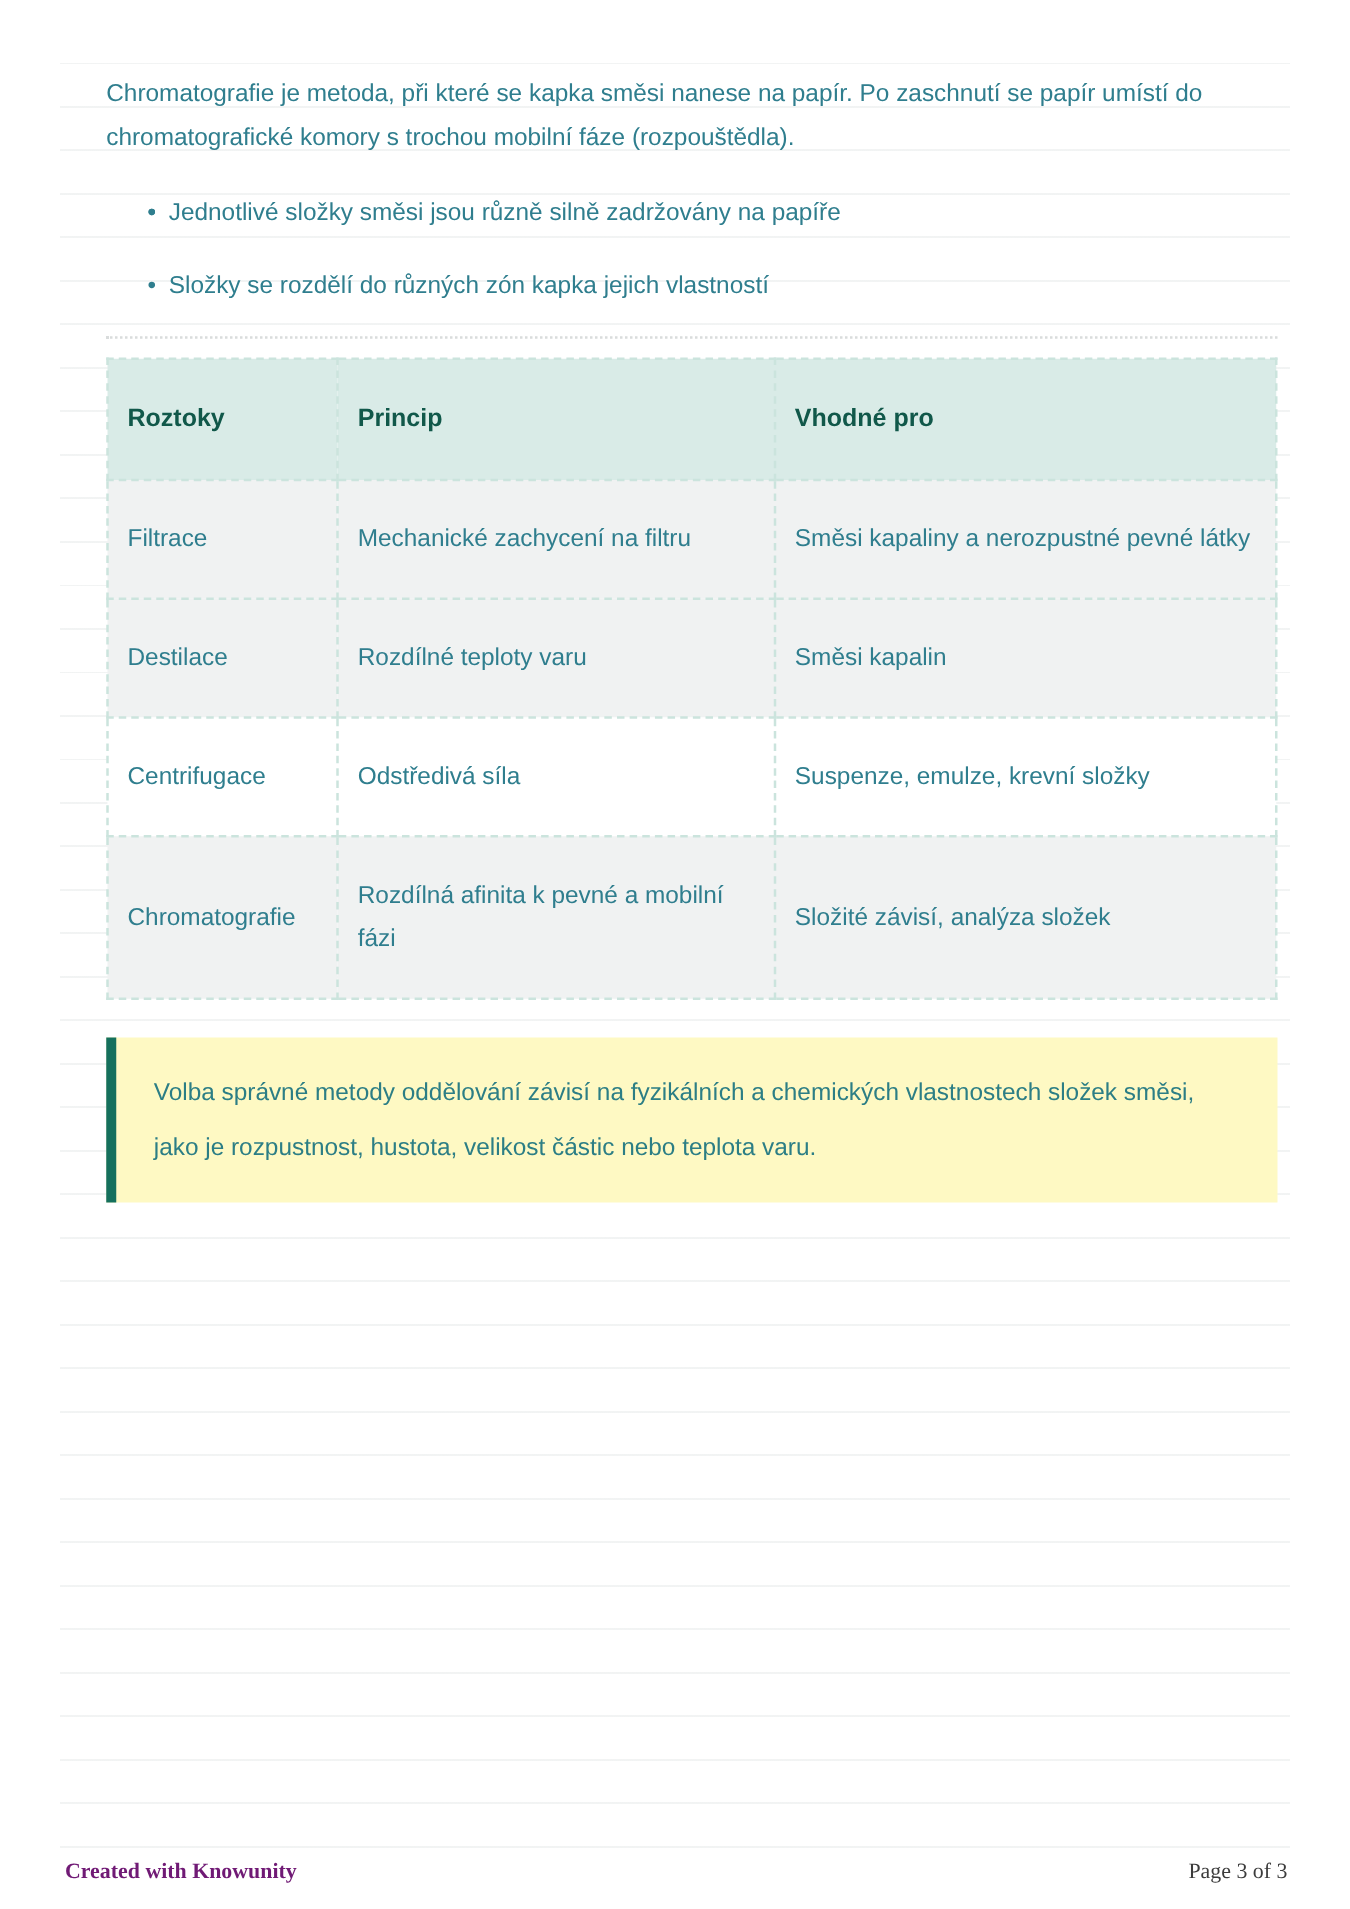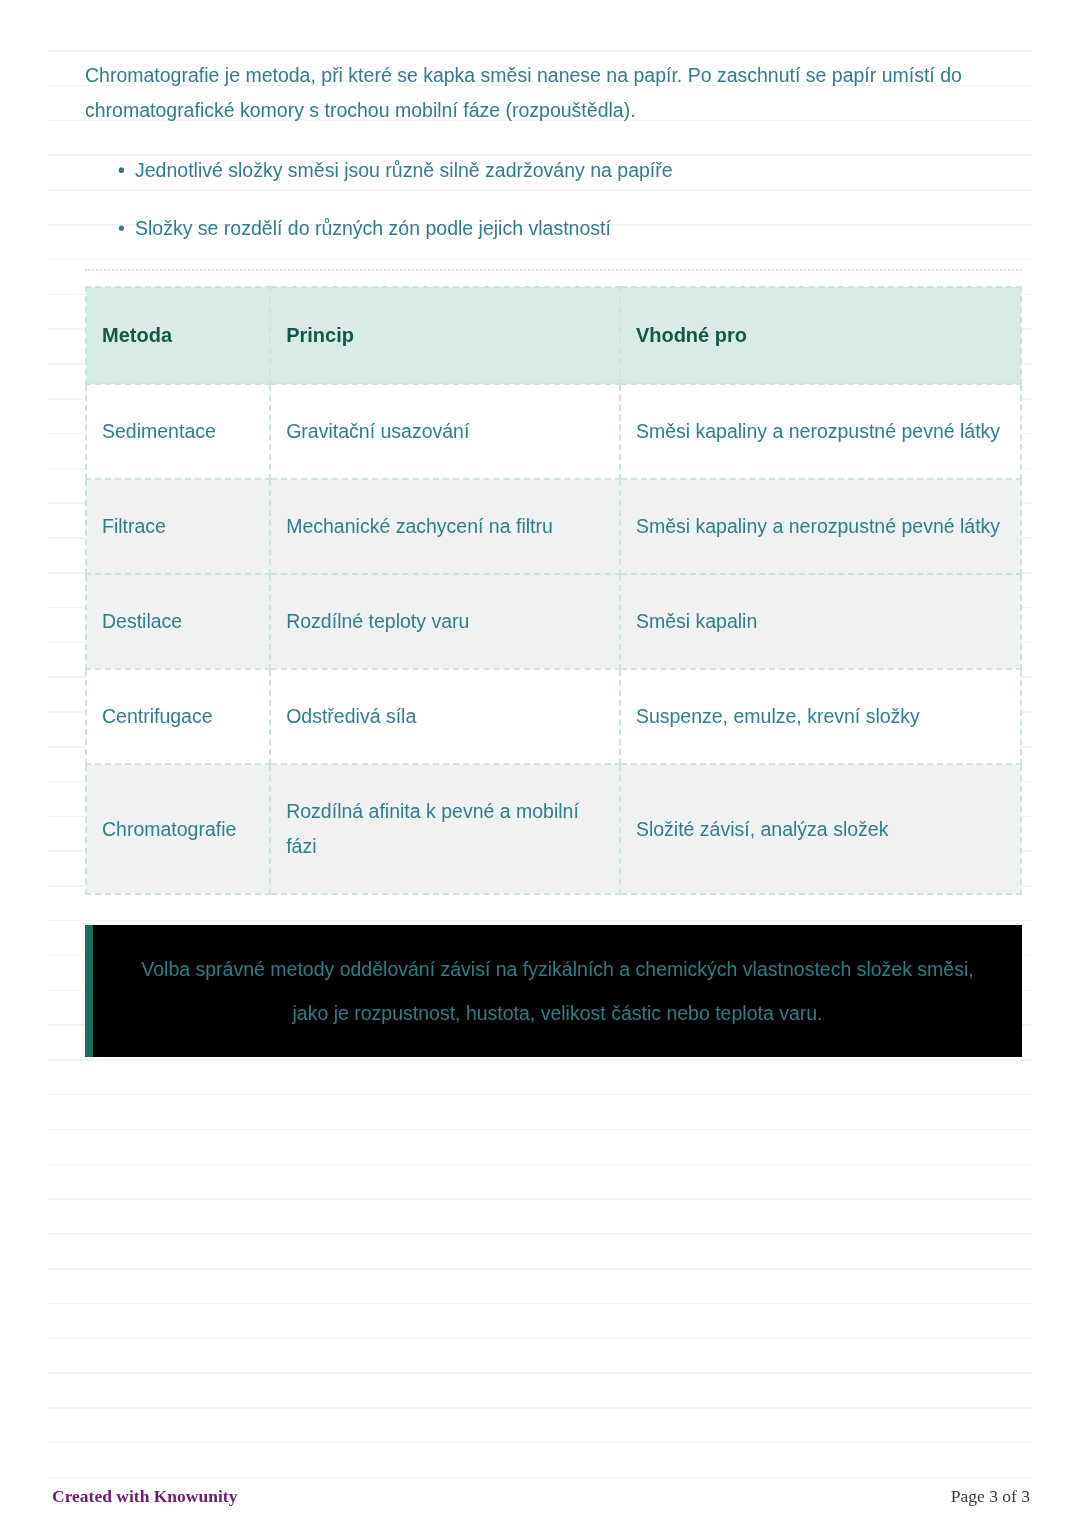--- a/index.html
+++ b/index.html
@@ -36,22 +36,22 @@
     background:#d9ebe7; color:#11584a; font-size:20px; font-weight:700;
     text-align:left; padding:36px 15px;
   }
   table.methods td {
     color:#2f7e8e; font-size:19.5px; line-height:35px;
     padding:29px 15px; vertical-align:middle; background:#ffffff;
   }
   table.methods tr.alt td { background:#f0f2f2; }
 
   .callout {
-    margin-top:30px; background:#000000; border-left:8px solid #15705d;
-    padding:22px 30px; color:#2c7e85; font-size:19.5px; line-height:44px;text-align:center;
+    margin-top:30px; background:#fef9c3; border-left:8px solid #15705d;
+    padding:22px 30px; color:#2c7e85; font-size:19.5px; line-height:44px;
   }
   .closing { margin-top:17px; }
 
   .page-footer {
     position:absolute; left:52px; right:50px; top:1486px;
     display:flex; justify-content:space-between; align-items:baseline;
     font-family:"Liberation Serif", serif; font-size:17.5px; color:#3c3c3c;
   }
   .page-footer .footer-left { font-weight:700; color:#701a75; }
 </style>
@@ -67,45 +67,40 @@
   <ul class="bullets">
     <li>
       <span class="bullet-dot">•</span>
     </li>
     <li>
       <span class="bullet-dot">•</span>
       <span>Jednotlivé složky směsi jsou různě silně zadržovány na papíře</span>
     </li>
     <li>
       <span class="bullet-dot">•</span>
-      <span>Složky se rozdělí do různých zón podle jejich vlastností</span>
+      <span>Složky se rozdělí do různých zón kapka jejich vlastností</span>
     </li>
   </ul>
 
   <div class="heading-separator"></div>
 
   <table class="methods">
     <colgroup>
       <col style="width:19.7%">
         <col style="width:37.4%">
         <col style="width:42.9%">
     </colgroup>
     <thead>
       <tr>
-        <th>Metoda</th>
+        <th>Roztoky</th>
         <th>Princip</th>
         <th>Vhodné pro</th>
       </tr>
     </thead>
     <tbody>
-      <tr>
-        <td>Sedimentace</td>
-        <td>Gravitační usazování</td>
-        <td>Směsi kapaliny a nerozpustné pevné látky</td>
-      </tr>
       <tr class="alt">
         <td>Filtrace</td>
         <td>Mechanické zachycení na filtru</td>
         <td>Směsi kapaliny a nerozpustné pevné látky</td>
       </tr>
       <tr class="alt">
         <td>Destilace</td>
         <td>Rozdílné teploty varu</td>
         <td>Směsi kapalin</td>
       </tr>

